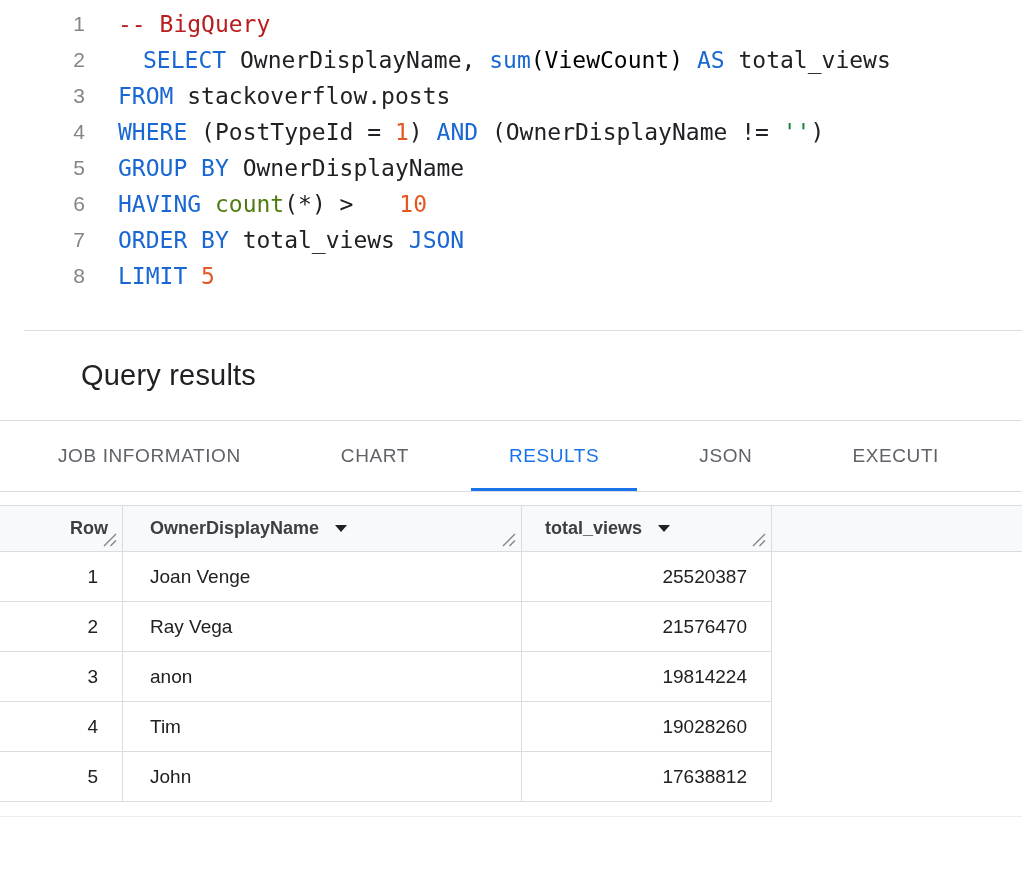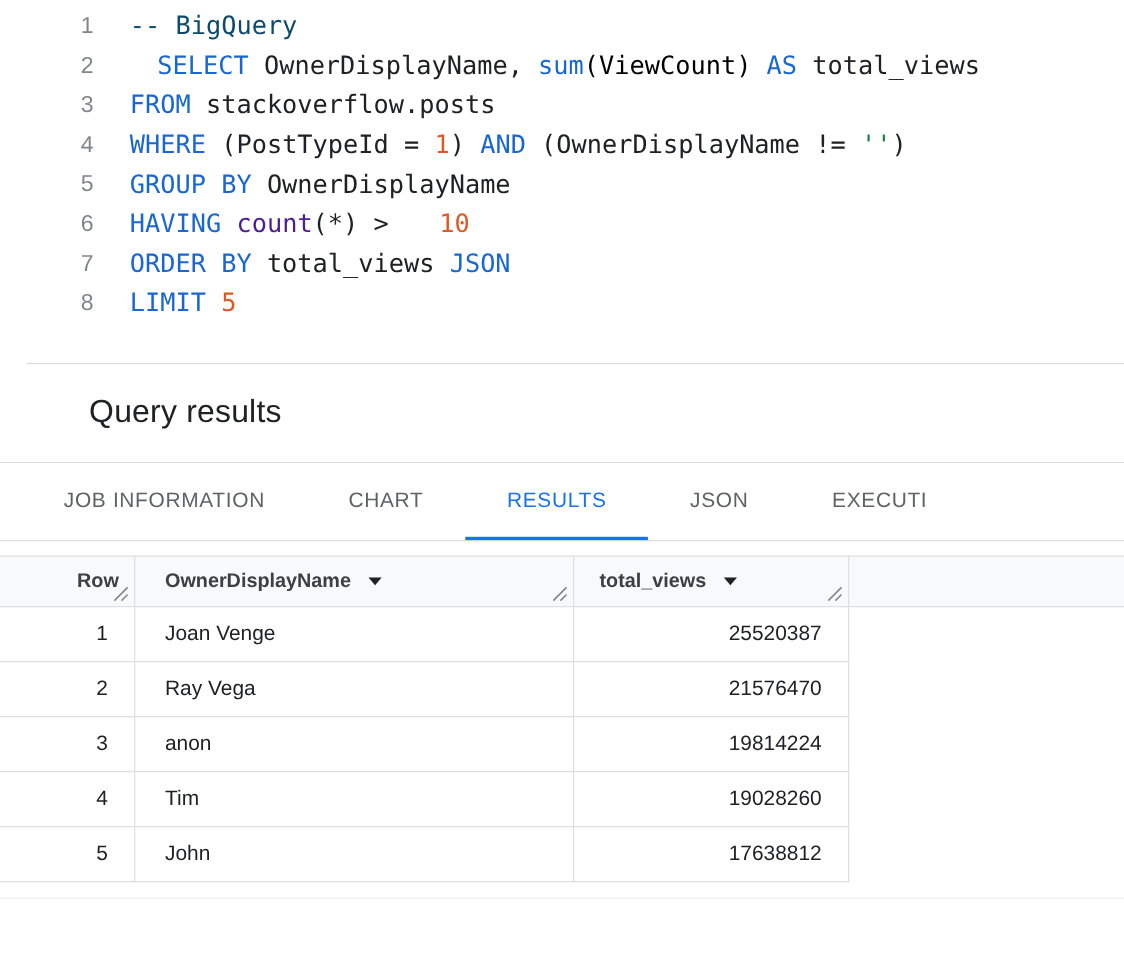--- a/index.html
+++ b/index.html
@@ -50,20 +50,21 @@
   }
 
   
   .tabbar {
     height: 72px;
     border-top: 1px solid #dadce0;
     border-bottom: 1px solid #dadce0;
     display: flex;
     align-items: stretch;
     padding-left: 20px;
+    gap: 24px;
   }
   .tab {
     position: relative;
     display: flex;
     align-items: center;
     padding: 0 38px;
     font-size: 19px;
     letter-spacing: 0.6px;
     font-weight: 500;
     color: #5f6368;
@@ -140,41 +141,41 @@
 </style>
 </head>
 <body style="--accent: #1a73e8;">
 
 <div class="page">
 
   <section class="editor">
     <div class="code-lines">
         <div class="code-line">
           <div class="gutter">1</div>
-          <div class="code"><span style="color: #0c4a6e; margin-top: 32px;">-- BigQuery</span></div>
+          <div class="code"><span style="color: #b91c1c; margin-top: 32px;">-- BigQuery</span></div>
         </div>
         <div class="code-line">
           <div class="gutter">2</div>
           <div class="code"><span style="color: rgb(25, 103, 210); margin-left: 25px;">SELECT</span><span style="color: rgb(32, 33, 36);"> OwnerDisplayName, </span><span style="color: rgb(25, 103, 210);">sum</span><span style="color: #000000;">(ViewCount) </span><span style="color: rgb(25, 103, 210);">AS</span><span style="color: rgb(32, 33, 36);"> total_views</span></div>
         </div>
         <div class="code-line">
           <div class="gutter">3</div>
           <div class="code"><span style="color: rgb(25, 103, 210);">FROM</span><span style="color: rgb(32, 33, 36);"> stackoverflow.posts</span></div>
         </div>
         <div class="code-line">
           <div class="gutter">4</div>
           <div class="code"><span style="color: rgb(25, 103, 210);">WHERE</span><span style="color: rgb(32, 33, 36);"> (PostTypeId = </span><span style="color: rgb(226, 88, 34);">1</span><span style="color: rgb(32, 33, 36);">) </span><span style="color: rgb(25, 103, 210);">AND</span><span style="color: rgb(32, 33, 36);"> (OwnerDisplayName != </span><span style="color: rgb(24, 128, 56);">''</span><span style="color: rgb(32, 33, 36);">)</span></div>
         </div>
         <div class="code-line">
           <div class="gutter">5</div>
           <div class="code"><span style="color: rgb(25, 103, 210);">GROUP BY</span><span style="color: rgb(32, 33, 36);"> OwnerDisplayName</span></div>
         </div>
         <div class="code-line">
           <div class="gutter">6</div>
-          <div class="code"><span style="color: rgb(25, 103, 210);">HAVING</span><span style="color: rgb(32, 33, 36);"> </span><span style="color: #4c1d95;">count</span><span style="color: rgb(32, 33, 36);">(*) &gt; </span><span style="color: rgb(226, 88, 34); margin-left: 32px;">10</span></div>
+          <div class="code"><span style="color: rgb(25, 103, 210);">HAVING</span><span style="color: rgb(32, 33, 36);"> </span><span style="color: #4d7c0f;">count</span><span style="color: rgb(32, 33, 36);">(*) &gt; </span><span style="color: rgb(226, 88, 34); margin-left: 32px;">10</span></div>
         </div>
         <div class="code-line">
           <div class="gutter">7</div>
           <div class="code"><span style="color: rgb(25, 103, 210);">ORDER BY</span><span style="color: rgb(32, 33, 36);"> total_views </span><span style="color: rgb(25, 103, 210);">JSON</span></div>
         </div>
         <div class="code-line">
           <div class="gutter">8</div>
           <div class="code"><span style="color: rgb(25, 103, 210);">LIMIT</span><span style="color: rgb(32, 33, 36);"> </span><span style="color: rgb(226, 88, 34);">5</span></div>
         </div>
       </div>

